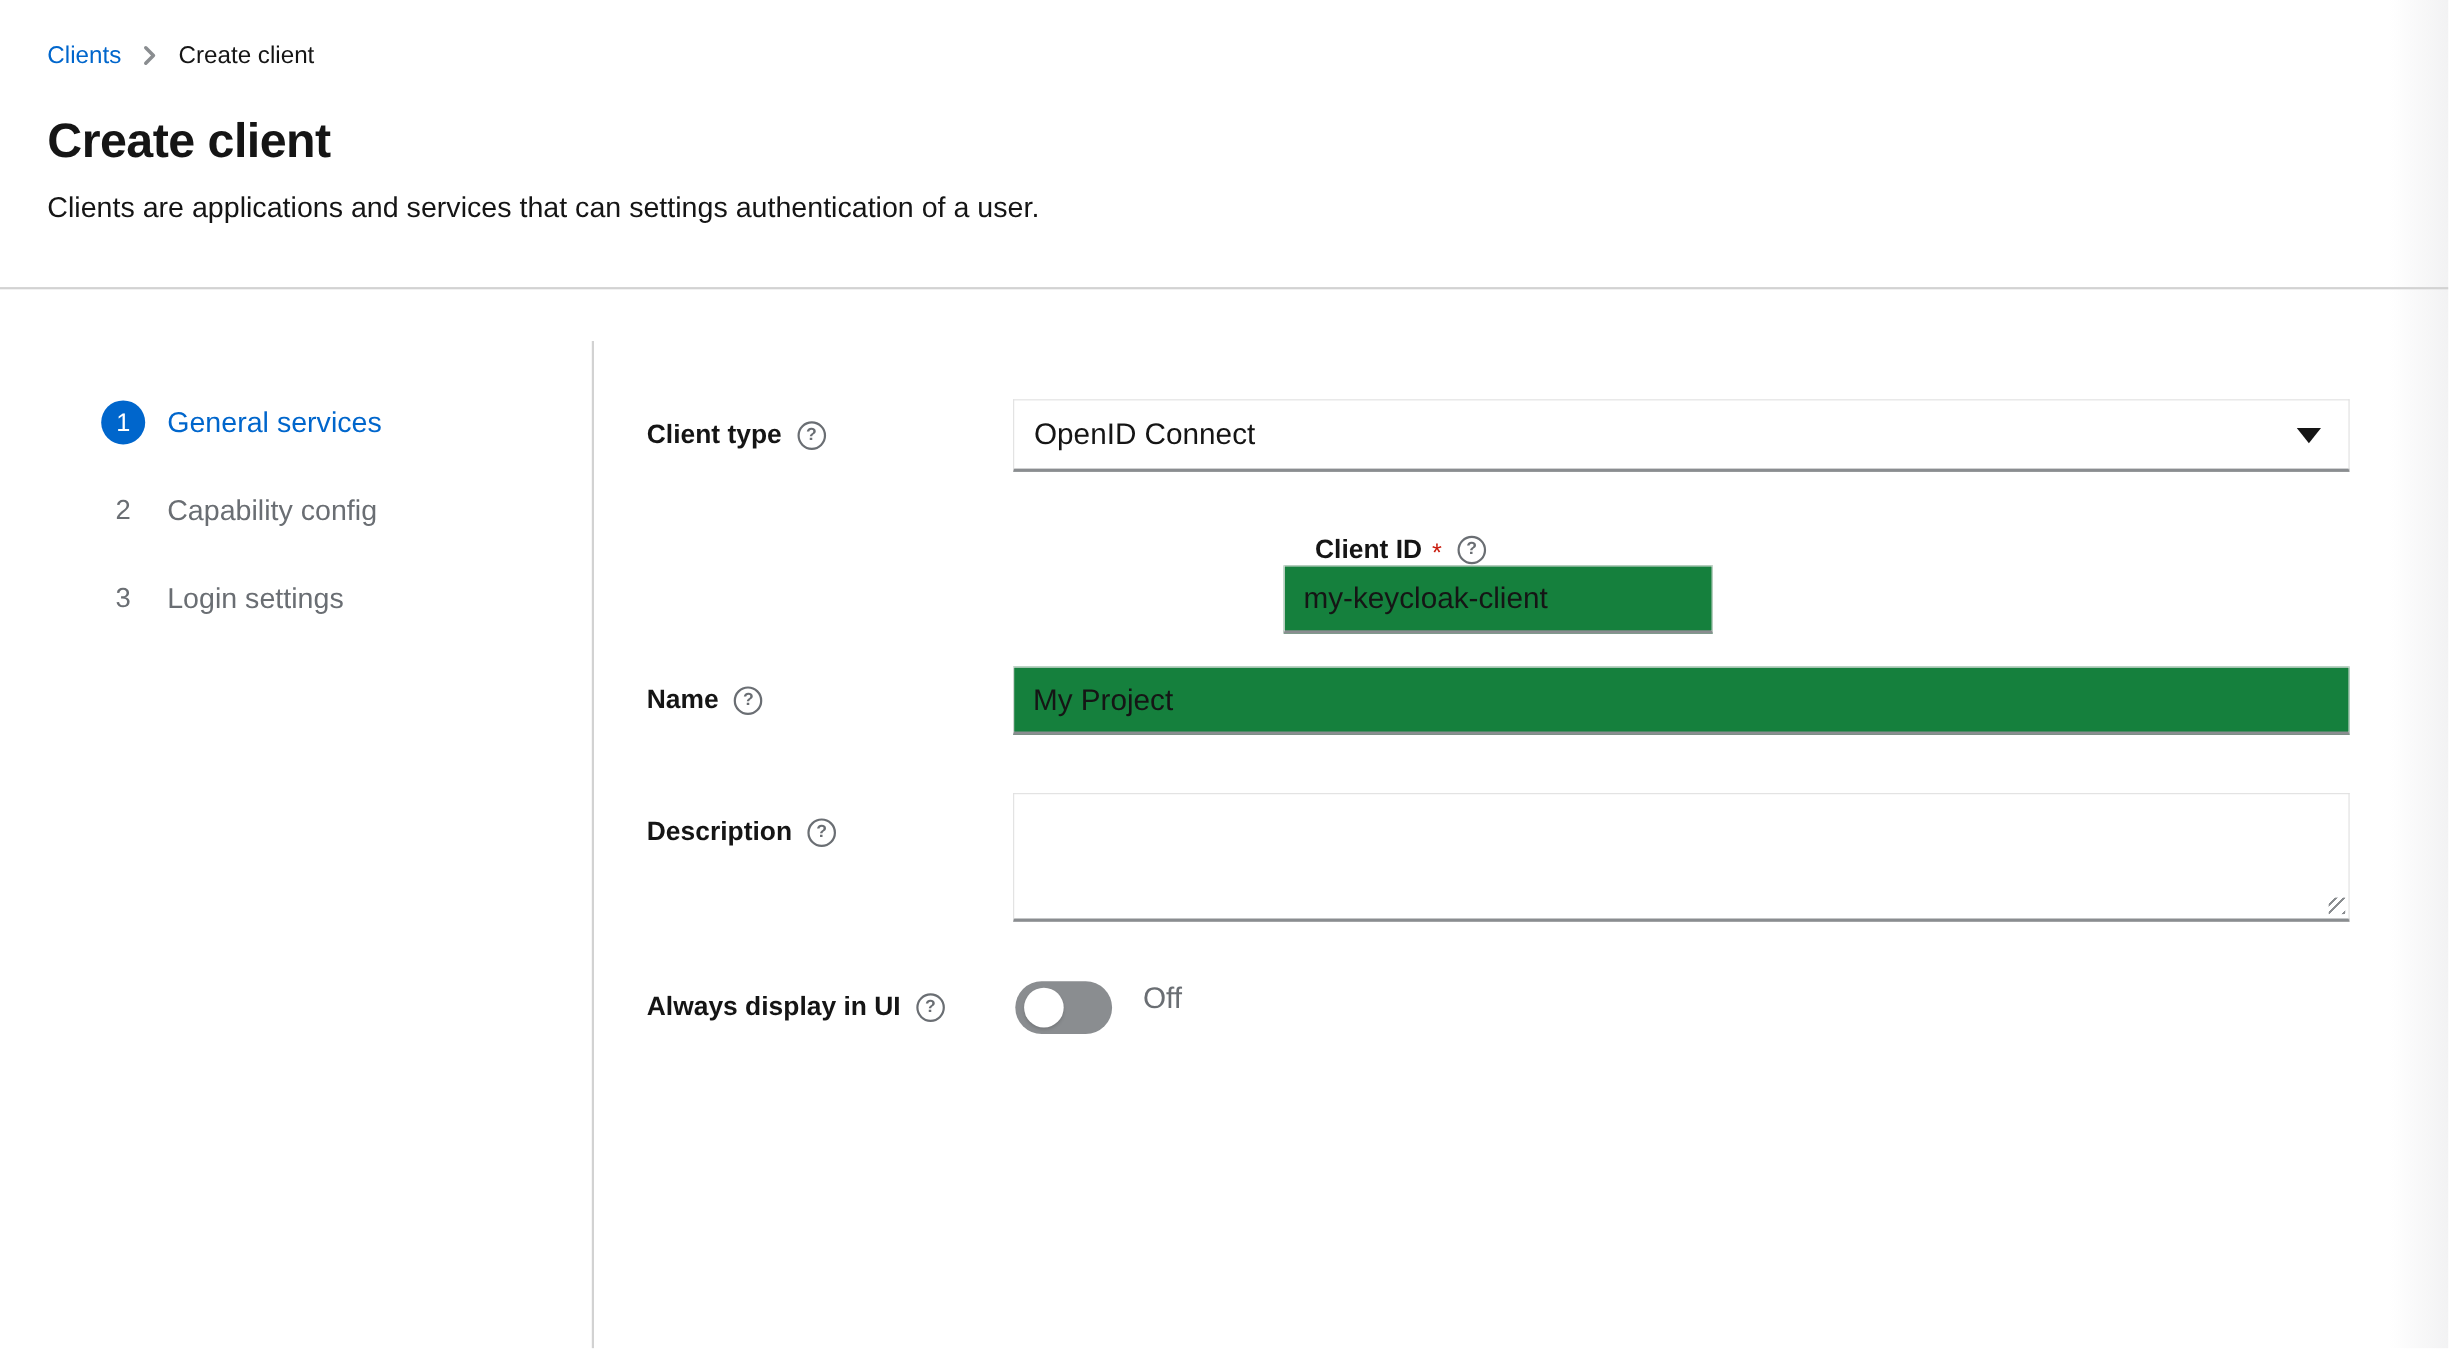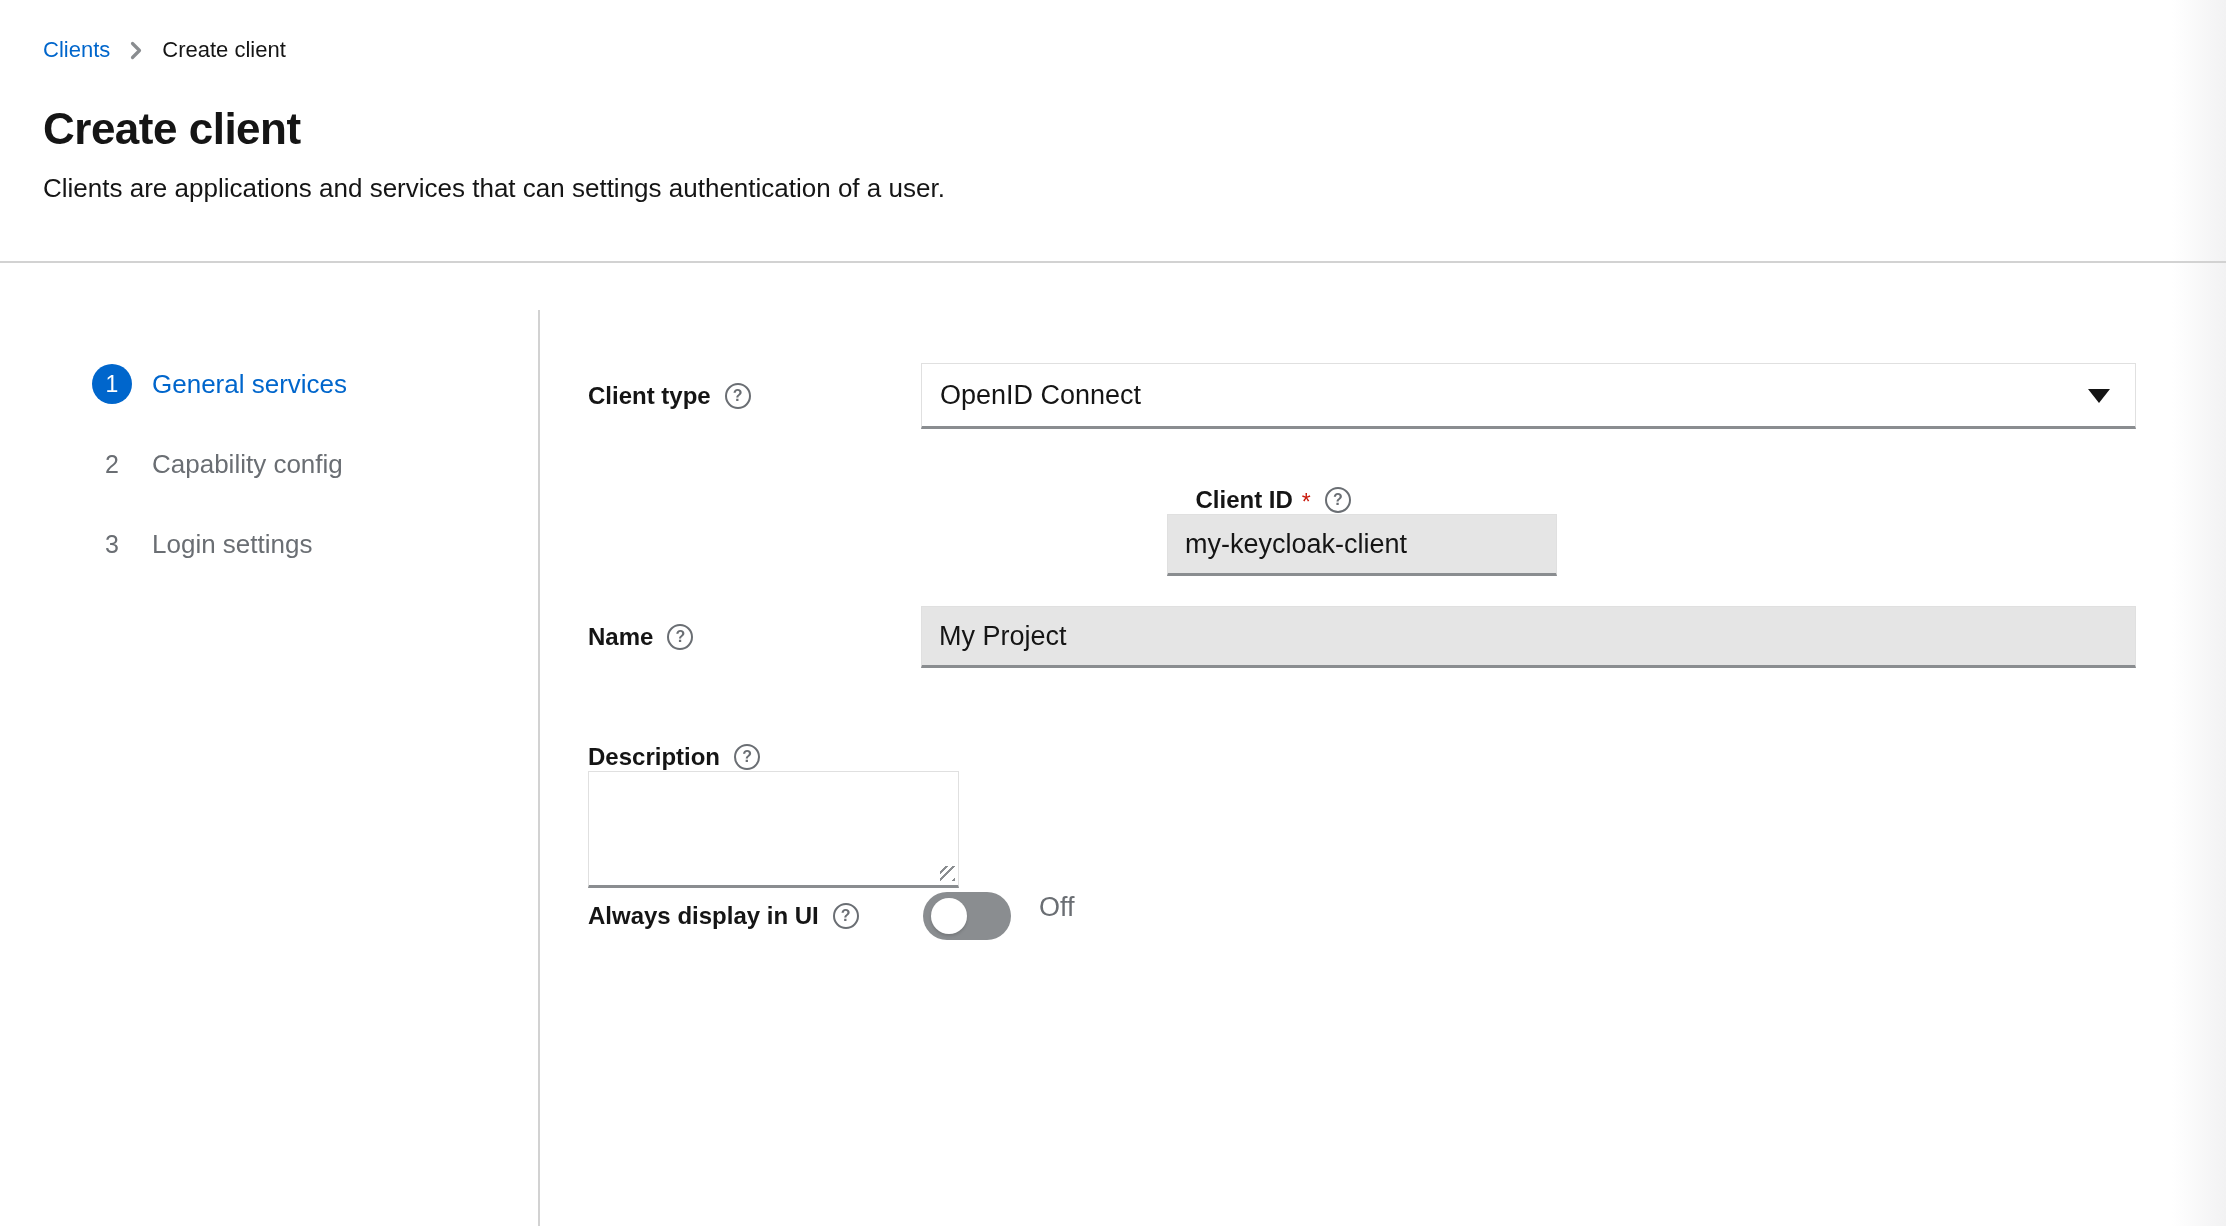--- a/index.html
+++ b/index.html
@@ -178,21 +178,21 @@
     margin-top: -7px;
     width: 0; height: 0;
     border-left: 11px solid transparent;
     border-right: 11px solid transparent;
     border-top: 14px solid #151515;
   }
 
   .text-control {
     width: 100%;
     height: 62px;
-    background: #e5e5e5;
+    background: #15803d;
     border: 1.5px solid #e0e0e0;
     border-bottom: 3px solid #8a8d90;
     box-sizing: border-box;
     padding: 0 17px;
     font-family: "Liberation Sans", sans-serif;
     font-size: 27px;
     color: #151515;
     outline: none;
   }
 
@@ -248,21 +248,21 @@
   .switch-state {
     font-size: 27px;
     color: #6a6e73;
     margin-left: 28px;
   }
 
   
   .row-client-type   { top: 363px; height: 66px; justify-content: center; }
   .row-client-id     { top: 486px; height: 62px; flex-direction: column; }
   .row-name          { top: 606px; height: 62px; }
-  .row-description   { top: 721px; height: 117px; align-items: flex-start; flex-direction: column; }
+  .row-description   { top: 721px; height: 117px; align-items: flex-start; }
   .row-description .field-label { padding-top: 22px; }
   .row-always        { top: 892px; height: 48px; }
 </style>
 </head>
 <body>
 
 <div class="page">
 
   <div class="edge-strip"></div>
 

